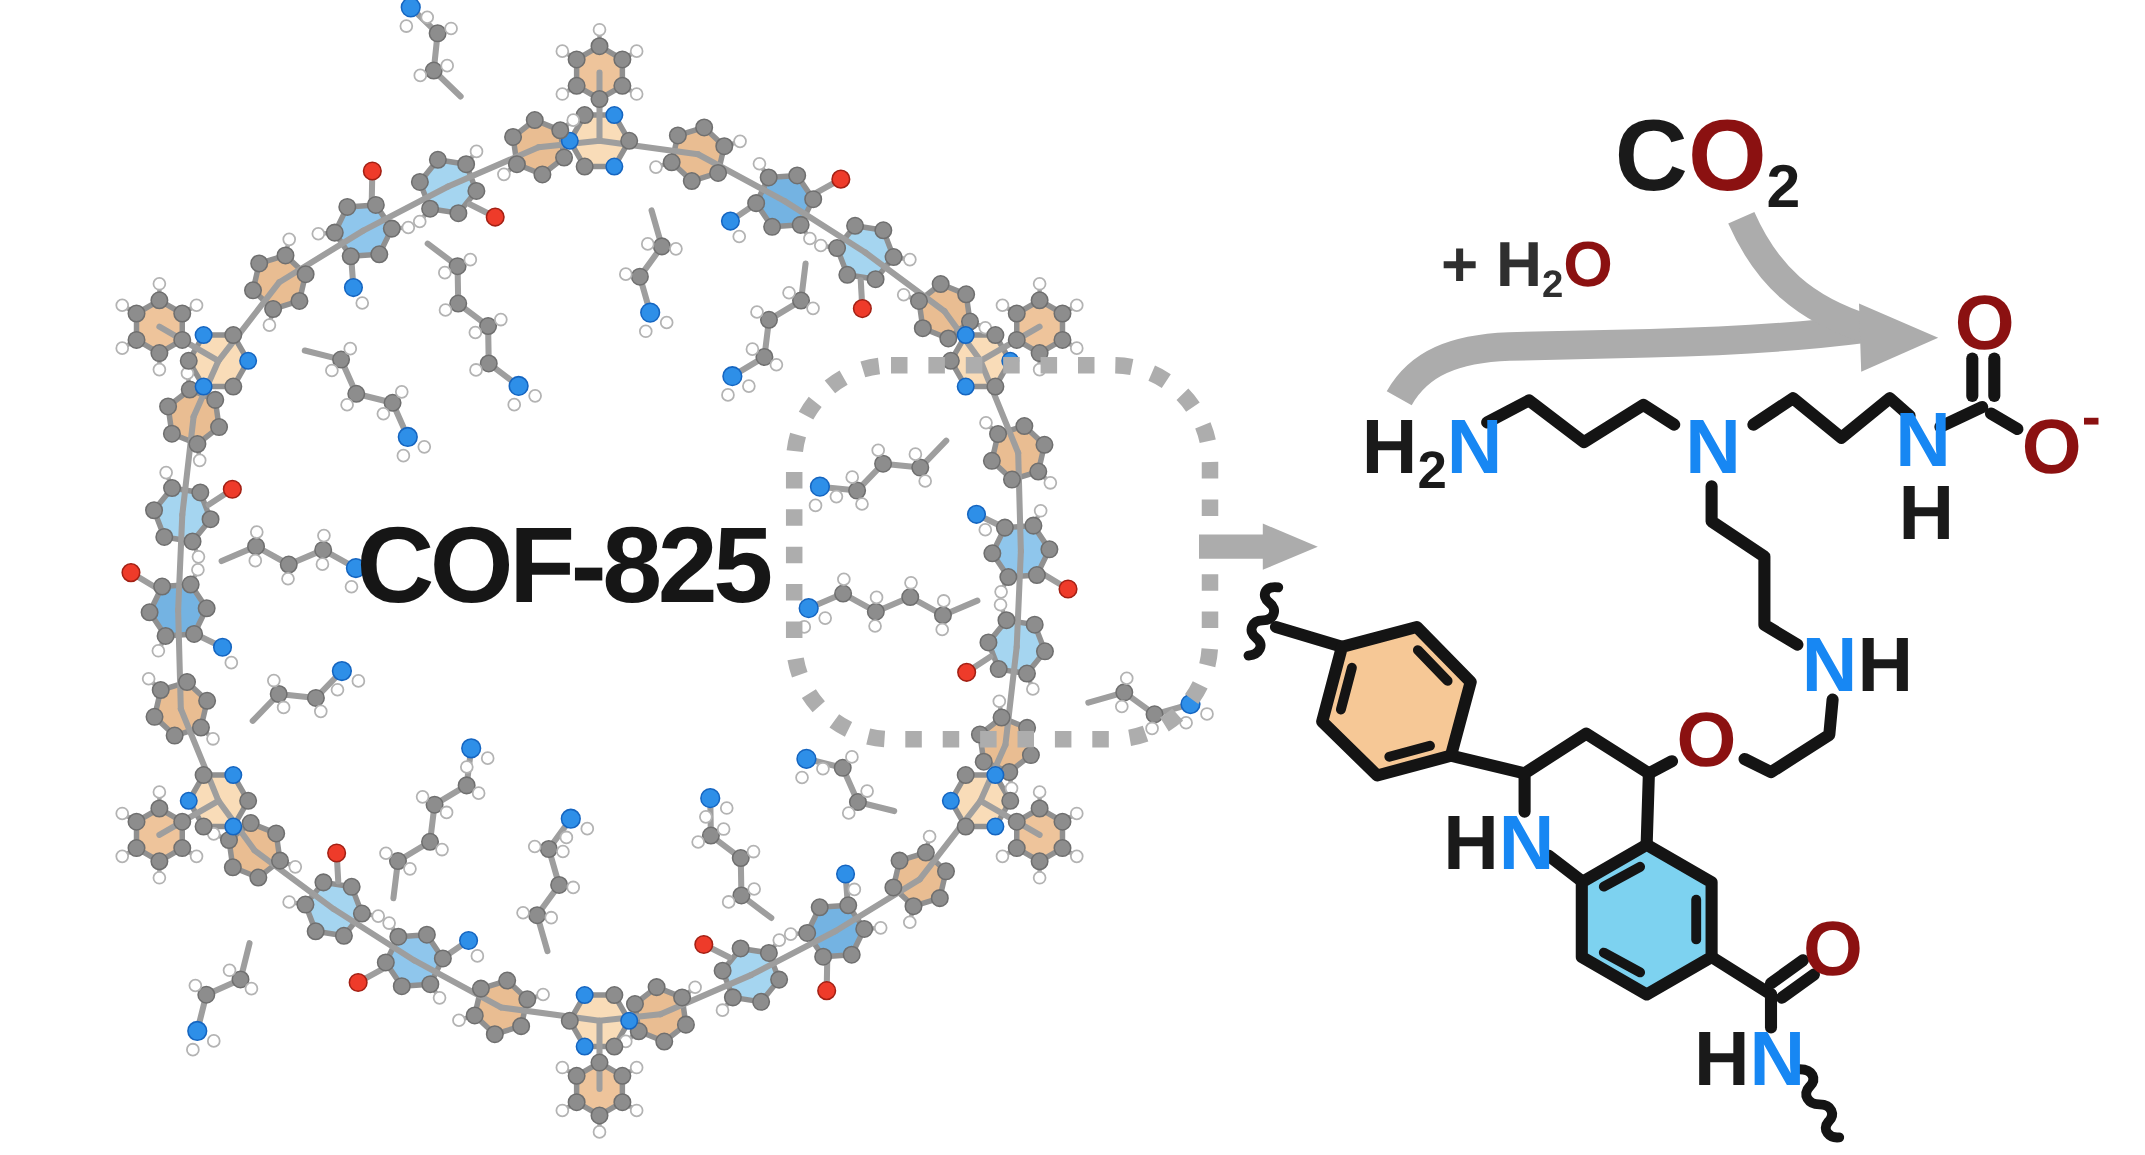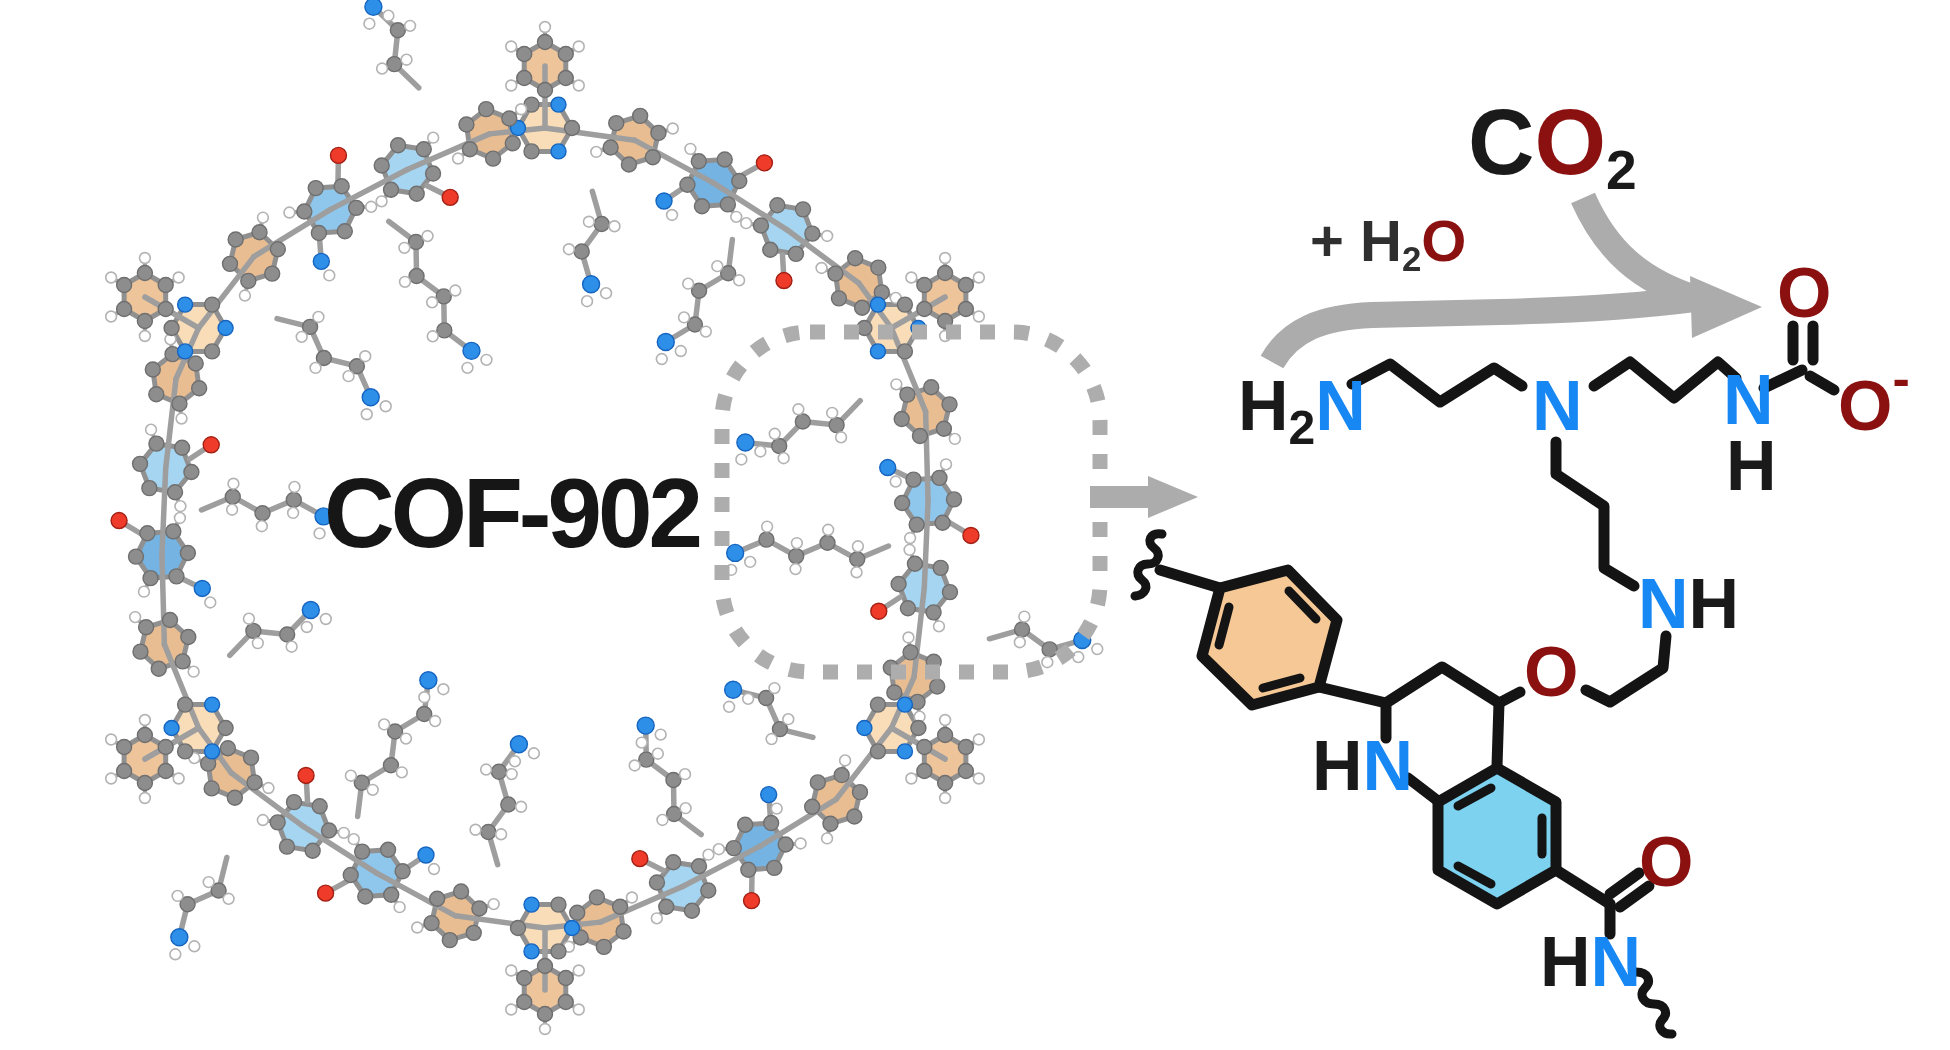--- a/index.html
+++ b/index.html
@@ -775,21 +775,21 @@
 
     <text x="1312" y="790" class="atom-label"><tspan>H</tspan><tspan class="n-blue">N</tspan></text>
 
     <text x="1639" y="886" class="atom-label o-red">O</text>
 
     <text x="1540" y="986" class="atom-label"><tspan>H</tspan><tspan class="n-blue">N</tspan></text>
   </g>
 </svg>
 
 <div id="cof-title" class="floating-label">
-  <span>COF-902</span>
+  <span>COF-825</span>
 </div>
 
 <div id="co2-label" class="floating-label">
   <span>C</span><span class="dark-red">O</span><span class="sub">2</span>
 </div>
 
 <div id="h2o-label" class="floating-label">
   <span>+ H</span><span class="sub">2</span><span class="dark-red">O</span>
 </div>
 

